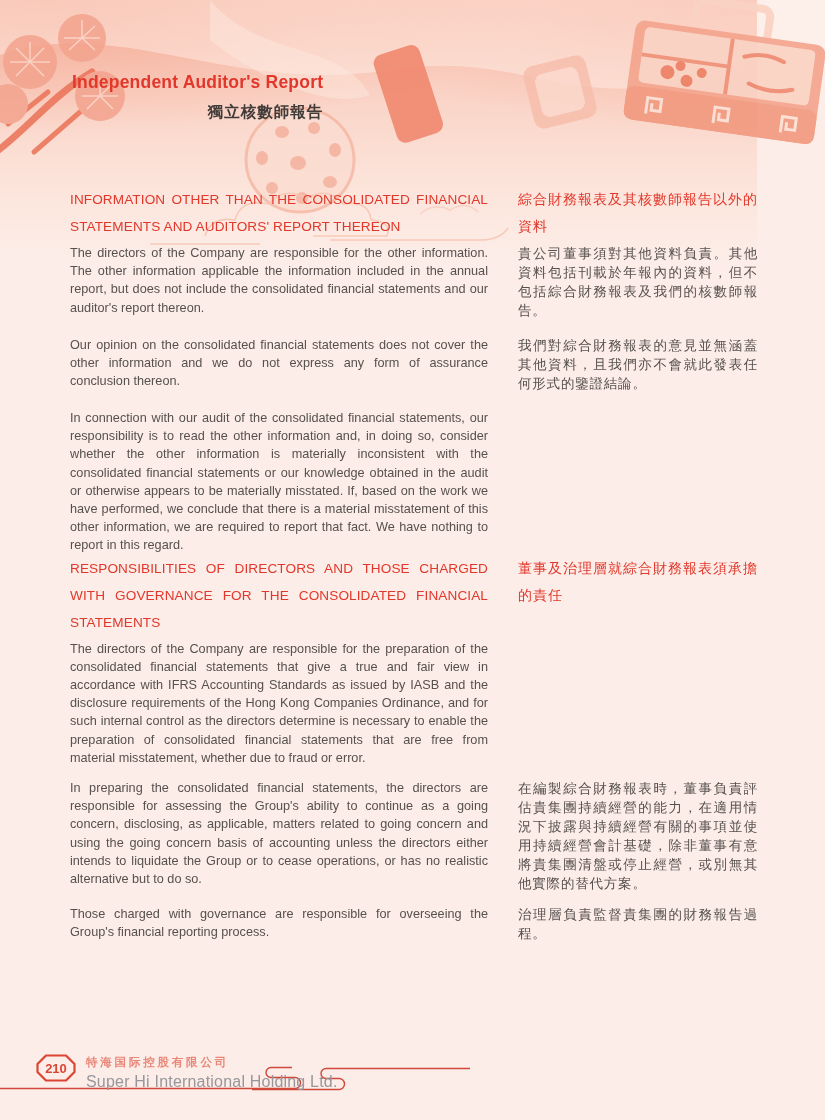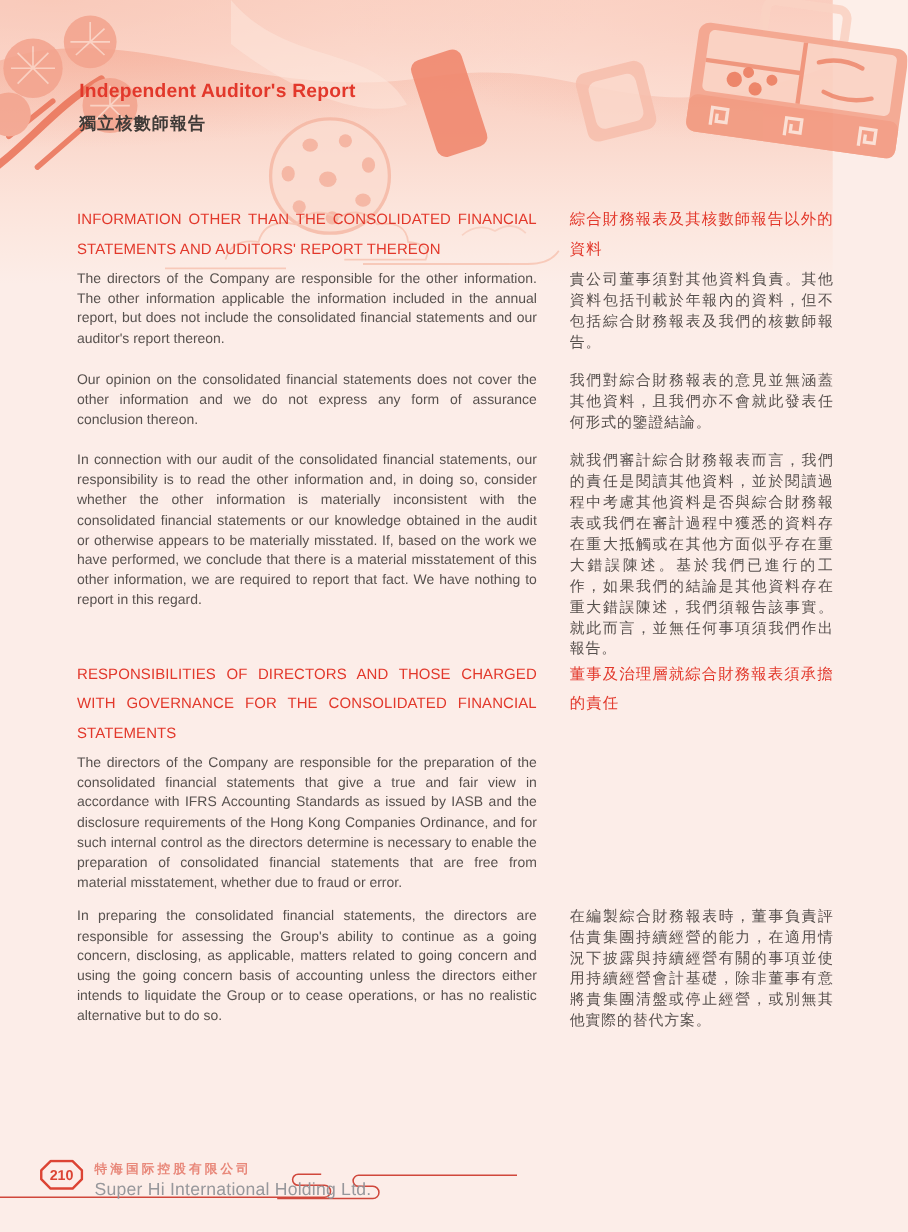--- a/index.html
+++ b/index.html
@@ -10,20 +10,21 @@
     font-family:"Liberation Sans", sans-serif;
   }
 
   
   .page-header {
     position:absolute; top:0; left:0; width:757px; height:258px;
     background:
       radial-gradient(120% 95% at 6% 0%, rgba(242,148,122,.55), rgba(242,148,122,0) 55%),
       radial-gradient(95% 85% at 97% 0%, rgba(243,152,128,.45), rgba(243,152,128,0) 60%),
       linear-gradient(180deg, #F8C3B1 0%, #FAD4C7 38%, #FCE4DB 72%, #FCEAE3 90%, rgba(252,237,232,0) 100%);
+    text-align: right;
   }
   .header-art { position:absolute; top:0; left:0; }
 
   .title-block { position:absolute; left:72px; top:72px; }
   .title-en {
     margin:0; font-size:17.5px; font-weight:bold; color:#E2382B; letter-spacing:.2px;
   }
   .title-zh {
     margin:9px 0 0 0; font-size:15.5px; font-weight:600; color:#403B38; letter-spacing:1px;
   }
@@ -144,37 +145,40 @@
     <p class="zh-p">貴公司董事須對其他資料負責。其他資料包括刊載於年報內的資料，但不包括綜合財務報表及我們的核數師報告。</p>
   </div>
 
   <div class="row mb-p">
     <p class="en-p">Our opinion on the consolidated financial statements does not cover the other information and we do not express any form of assurance conclusion thereon.</p>
     <p class="zh-p">我們對綜合財務報表的意見並無涵蓋其他資料，且我們亦不會就此發表任何形式的鑒證結論。</p>
   </div>
 
   <div class="row mb-pl">
     <p class="en-p">In connection with our audit of the consolidated financial statements, our responsibility is to read the other information and, in doing so, consider whether the other information is materially inconsistent with the consolidated financial statements or our knowledge obtained in the audit or otherwise appears to be materially misstated. If, based on the work we have performed, we conclude that there is a material misstatement of this other information, we are required to report that fact. We have nothing to report in this regard.</p>
-    <p class="zh-p">就我們審計綜合財務報表而言，我們的責任是閱讀其他資料，並於閱讀過程中考慮其他資料是否與綜合財務報表或我們在審計過程中獲悉的資料存在重大抵觸或在其他方面似乎存在重大錯誤陳述。基於我們已進行的工作，如果我們的結論是其他資料存在重大錯誤陳述，我們須報告該事實。就此而言，並無任何事項須我們作出報告。</p>
   </div>
 
   <div class="row mb-h">
     <h3 class="en-h">RESPONSIBILITIES OF DIRECTORS AND THOSE CHARGED WITH GOVERNANCE FOR THE CONSOLIDATED FINANCIAL STATEMENTS</h3>
     <h3 class="zh-h">董事及治理層就綜合財務報表須承擔的責任</h3>
   </div>
 
   <div class="row mb-p4">
     <p class="en-p">The directors of the Company are responsible for the preparation of the consolidated financial statements that give a true and fair view in accordance with IFRS Accounting Standards as issued by IASB and the disclosure requirements of the Hong Kong Companies Ordinance, and for such internal control as the directors determine is necessary to enable the preparation of consolidated financial statements that are free from material misstatement, whether due to fraud or error.</p>
   </div>
 
   <div class="row mb-p4">
     <p class="en-p">In preparing the consolidated financial statements, the directors are responsible for assessing the Group's ability to continue as a going concern, disclosing, as applicable, matters related to going concern and using the going concern basis of accounting unless the directors either intends to liquidate the Group or to cease operations, or has no realistic alternative but to do so.</p>
     <p class="zh-p">在編製綜合財務報表時，董事負責評估貴集團持續經營的能力，在適用情況下披露與持續經營有關的事項並使用持續經營會計基礎，除非董事有意將貴集團清盤或停止經營，或別無其他實際的替代方案。</p>
   </div>
 
+  <div class="row">
+    <p class="en-p">Those charged with governance are responsible for overseeing the Group's financial reporting process.</p>
+    <p class="zh-p">治理層負責監督貴集團的財務報告過程。</p>
+  </div>
 
 </div>
 
 <svg class="footer-swirl" width="825" height="60" viewBox="0 0 825 60">
   <g stroke="#D0473B" stroke-width="1.4" fill="none">
     <path d="M292 27.5 H271 a5 5 0 0 0 0 10 H295 a5.5 5.5 0 0 1 0 11 H0"></path>
     <path d="M470 28.5 H326 a5 5 0 0 0 0 10 H339 a5.5 5.5 0 0 1 0 11 H252"></path>
   </g>
 </svg>
 

